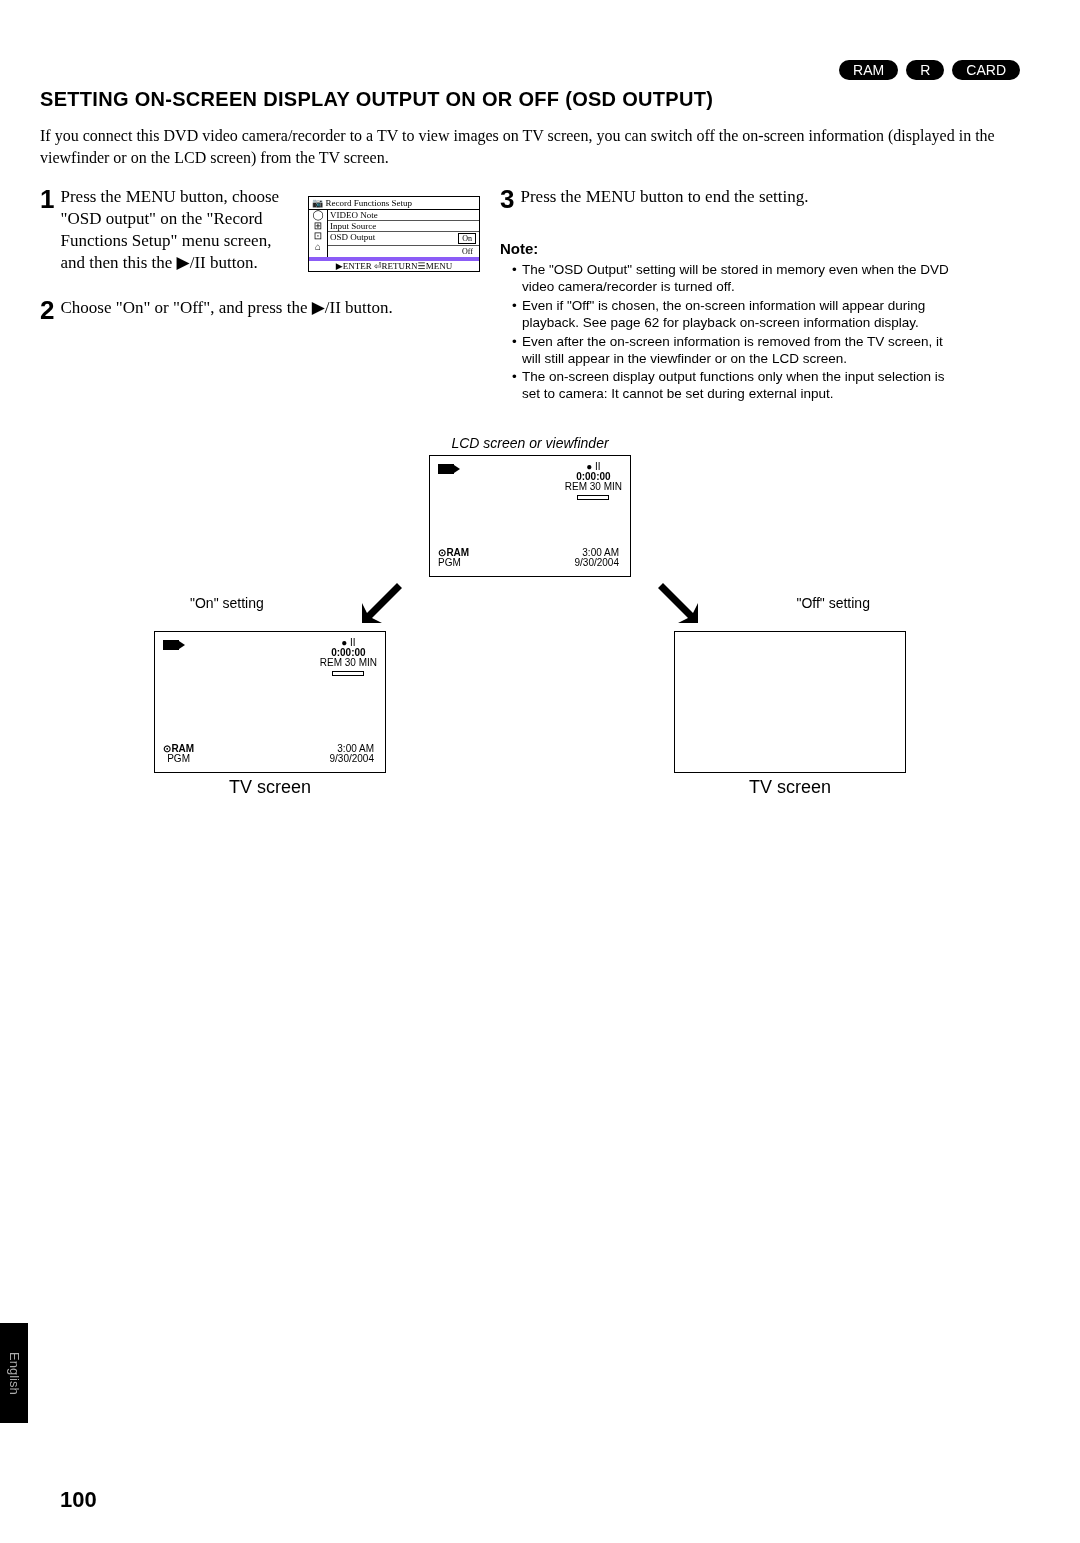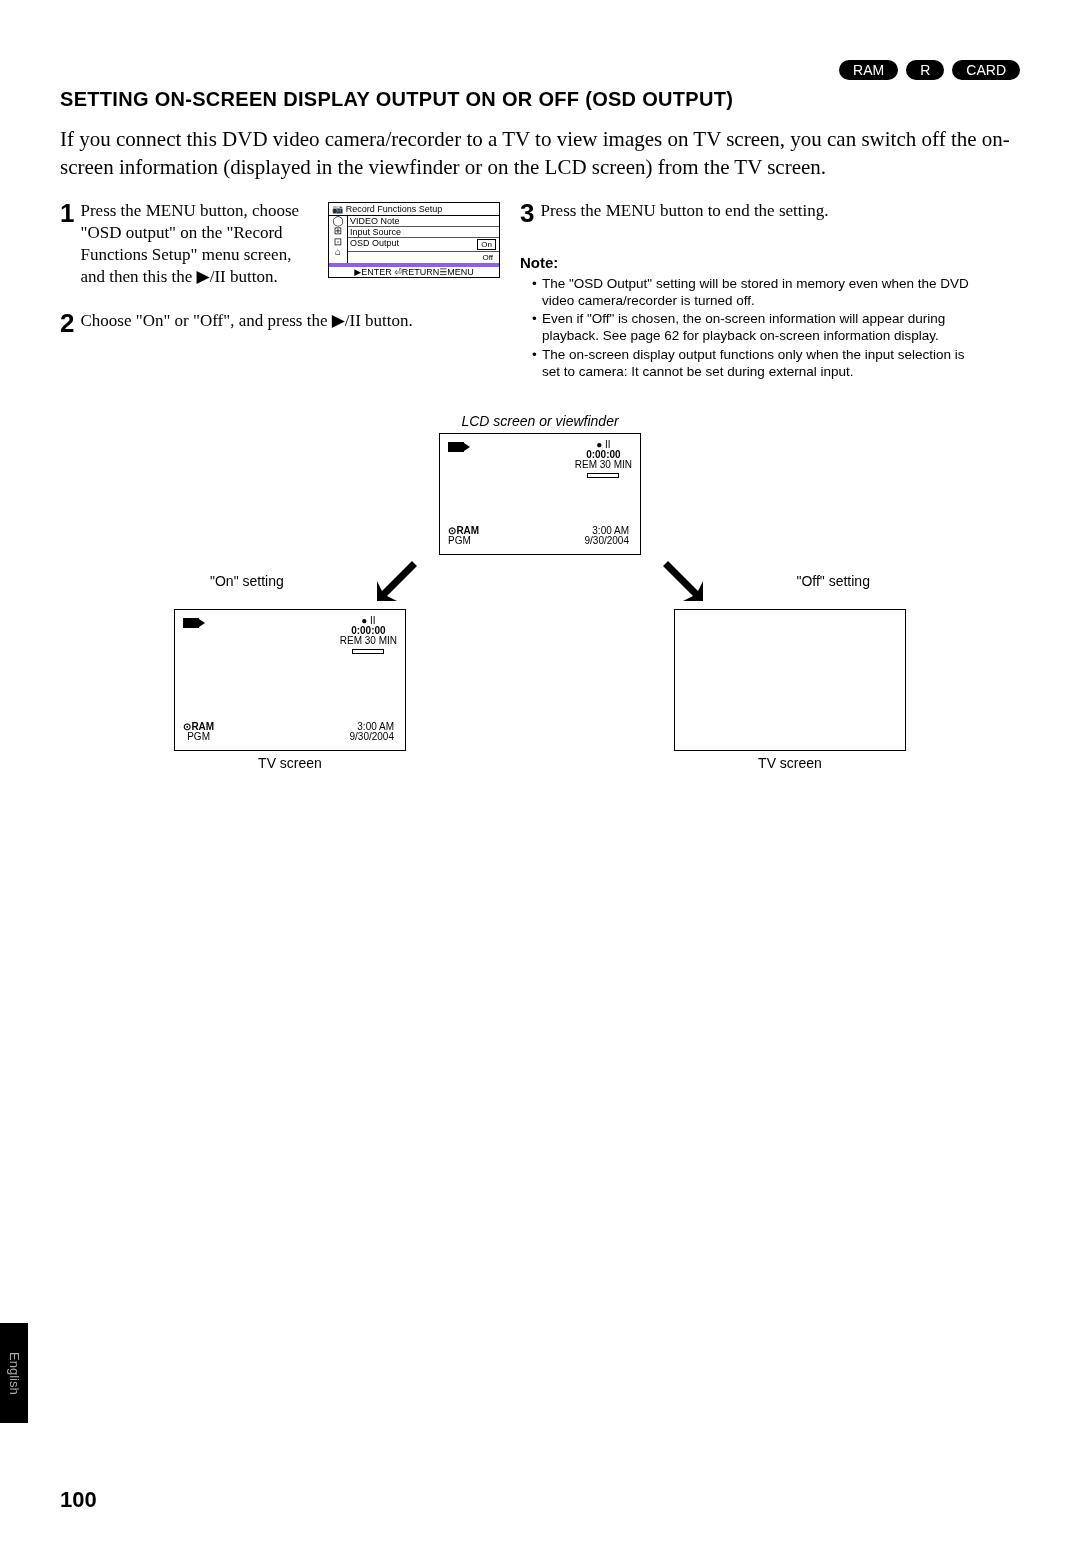--- a/index.html
+++ b/index.html
@@ -6,21 +6,21 @@
     margin: 0;
     padding: 0;
     background: #fff;
     font-family: Georgia, 'Times New Roman', serif;
     width: 1080px;
     height: 1543px;
     position: relative;
     color: #000;
   }
   .page {
-    padding: 60px 60px 40px 60px;
+    padding: 60px 60px 40px 40px;
     box-sizing: border-box;
     height: 100%;
     position: relative;
   }
   .badges {
     text-align: right;
     margin-bottom: 8px;
   }
   .badge {
     display: inline-block;
@@ -33,21 +33,21 @@
     margin-left: 4px;
   }
   .title {
     font-family: Arial, Helvetica, sans-serif;
     font-weight: bold;
     font-size: 20px;
     margin: 0 0 14px 0;
     letter-spacing: 0.3px;
   }
   .intro {
-    font-size: 21px;
+    font-size: 16px;
     margin: 0 0 18px 0;
     line-height: 1.35;
   }
   .cols {
     display: flex;
     gap: 20px;
   }
   .col-l { width: 440px; }
   .col-r { width: 460px; }
   .step {
@@ -62,24 +62,24 @@
     margin-right: 6px;
     line-height: 1;
   }
   .step-text {
     font-size: 17px;
     line-height: 1.3;
   }
   .menu-box {
     border: 1px solid #000;
     width: 170px;
-    font-family: Liberation Sans, sans-serif;
+    font-family: Liberation Serif, serif;
     font-size: 9px;
     margin-left: 8px;
-    margin-top: 2px;
+    margin-top: 10px;
   }
   .menu-header {
     border-bottom: 1px solid #000;
     padding: 1px 3px;
   }
   .menu-body {
     display: flex;
   }
   .menu-icons {
     width: 18px;
@@ -169,21 +169,21 @@
   .setting-label { font-size: 14px; }
   .tv-row {
     display: flex;
     justify-content: space-between;
     margin-top: 8px;
   }
   .tv-col { width: 340px; text-align:center; }
   .tv-box {
     width: 230px; height: 140px; border: 1px solid #000; margin: 0 auto; position: relative;
   }
-  .tv-caption { margin-top: 4px; font-size: 14px; }
+  .tv-caption { margin-top: 4px; font-size: 18px; }
   .page-num {
     position: absolute;
     bottom: 30px;
     left: 60px;
     font-family: Arial, sans-serif;
     font-weight: bold;
     font-size: 22px;
     margin-top: 28px;
   }
   .side-tab {
@@ -268,20 +268,21 @@
       <div class="step">
         <span class="step-num">3</span>
         <span class="step-text">Press the MENU button to end the setting.</span>
       </div>
 
       <div style="margin-top:28px;">
         <span class="note-label">Note:</span>
         <ul class="notes">
           <li>The "OSD Output" setting will be stored in memory even when the DVD video camera/recorder is turned off.</li>
           <li>Even if "Off" is chosen, the on-screen information will appear during playback. See page 62 for playback on-screen information display.</li>
+          <li>Even after the on-screen information is removed from the TV screen, it will still appear in the viewfinder or on the LCD screen.</li>
           <li>The on-screen display output functions only when the input selection is set to camera: It cannot be set during external input.</li>
         </ul>
       </div>
     </div>
   </div>
 
   <div class="diagram-section">
     <div class="diagram-title">LCD screen or viewfinder</div>
     <div class="lcd-box">
       <div class="overlay-content">

